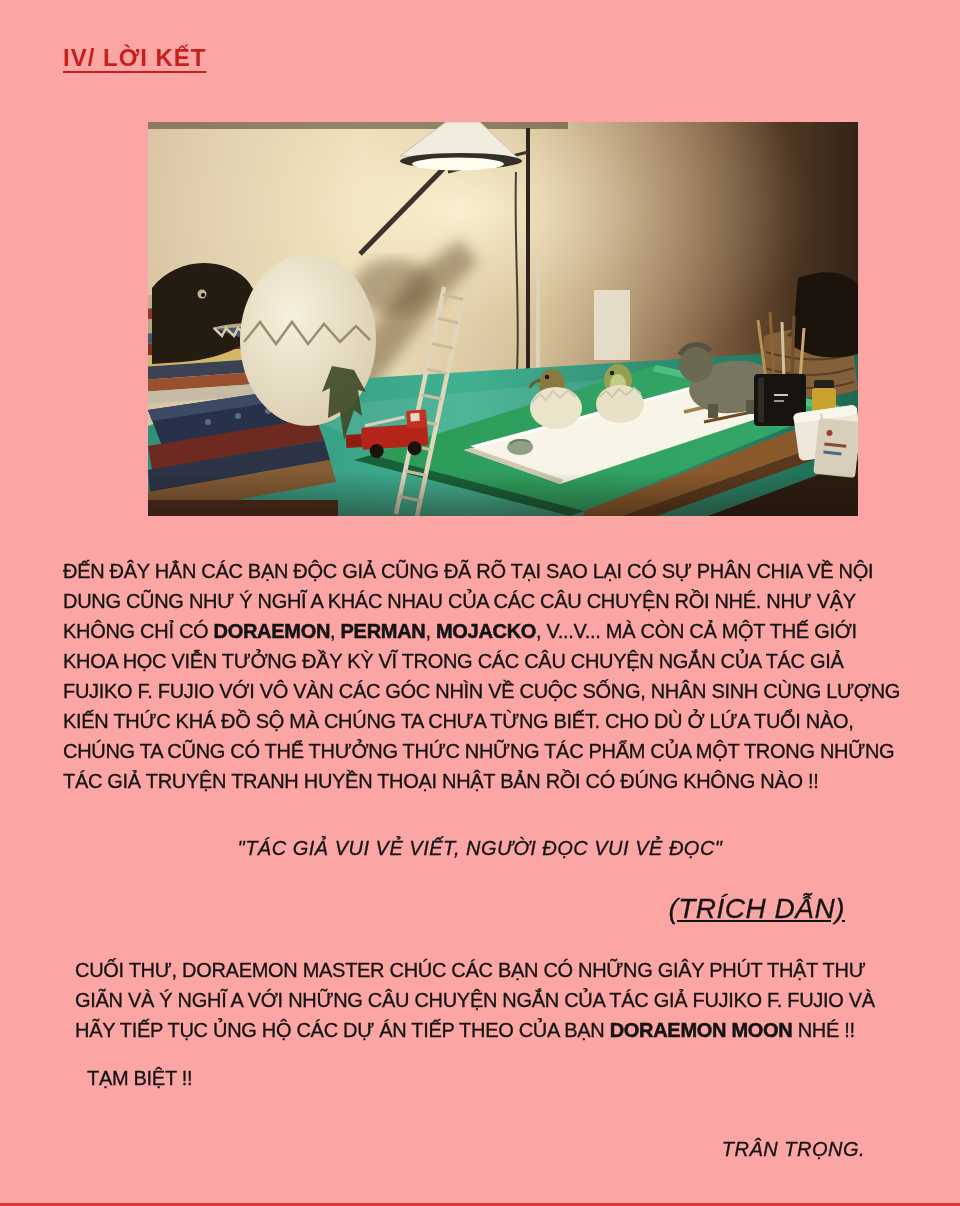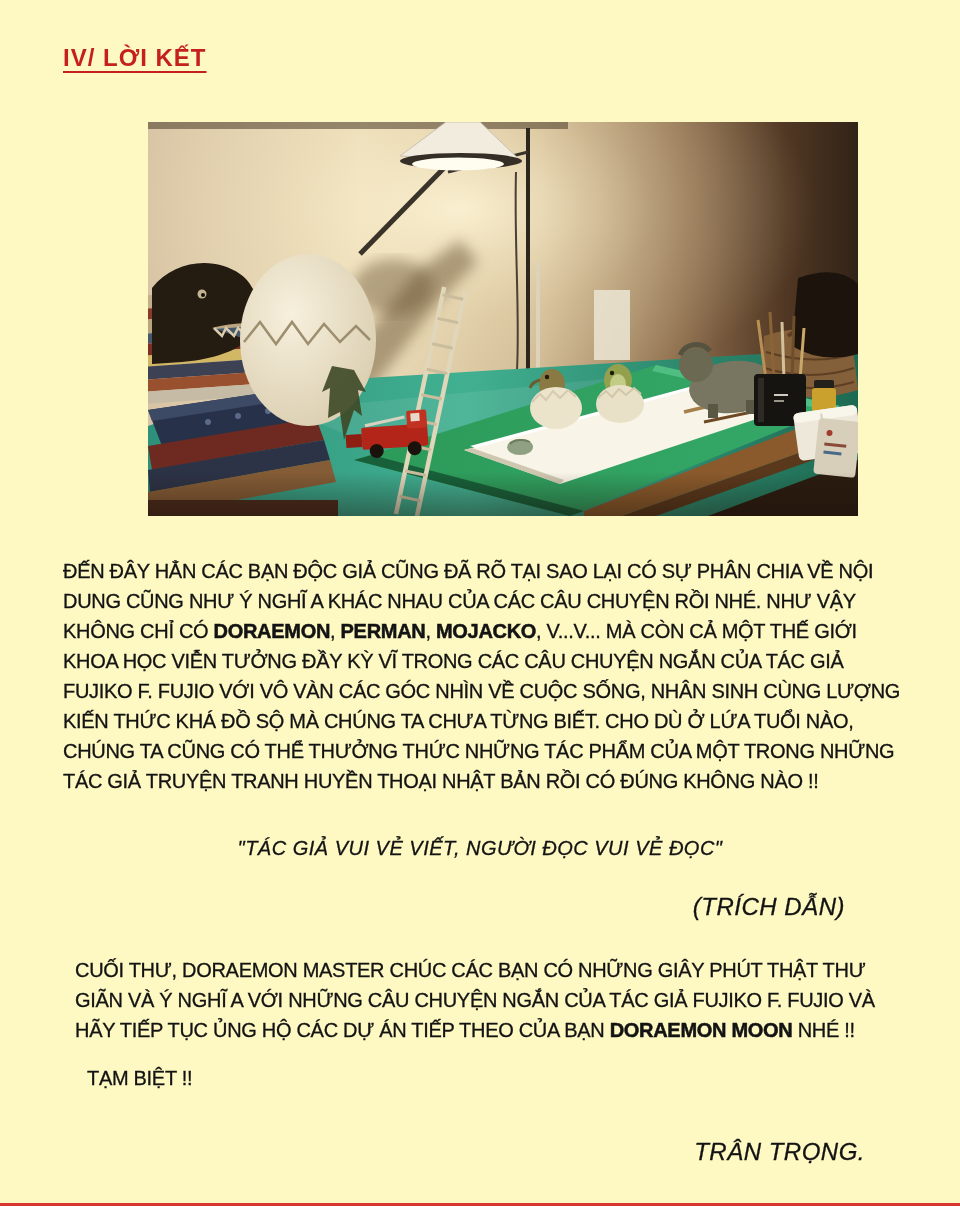--- a/index.html
+++ b/index.html
@@ -1,17 +1,17 @@
 <!DOCTYPE html>
 <html><head>
 <meta charset="utf-8">
 <style>
   html,body{margin:0;padding:0;background:#ffffff;}
   .doc{
-    position:relative;width:960px;height:1206px;background:#fef9c3;overflow:hidden;
+    position:relative;width:960px;height:1206px;background:#fca5a5;overflow:hidden;
     font-family:"Liberation Sans", sans-serif;color:#131313;
   }
   .heading{
     position:absolute;left:63px;top:44px;margin:0;
     font-size:24px;font-weight:bold;letter-spacing:1px;
     color:#c5211c;text-decoration:underline;text-decoration-thickness:2px;text-underline-offset:5px;
   }
   .photo{
     position:absolute;left:148px;top:122px;width:710px;height:394px;margin:0;
     overflow:hidden;background:#cdb790;
@@ -26,27 +26,27 @@
   .para1{left:63px;top:556px;width:845px;}
   .para2{left:75px;top:955px;width:835px;}
   .seg-bold{font-weight:bold;text-align:right;-webkit-text-stroke:0.5px currentColor;}
   .quote{
     position:absolute;left:0;top:837px;width:100%;text-align:center;
     font-size:20px;font-style:italic;letter-spacing:0.5px;
     -webkit-text-stroke:0.3px currentColor;
   }
   .citation{
     position:absolute;right:115px;top:893px;
-    font-size:24px;font-style:italic;letter-spacing:0.5px;
+    font-size:28px;font-style:italic;letter-spacing:0.5px;text-decoration:underline;
     -webkit-text-stroke:0.3px currentColor;
   }
   .farewell{left:75px;top:1063px;width:400px;margin-left:12px;}
   .closing{
     position:absolute;right:95px;top:1138px;
-    font-size:24px;font-style:italic;letter-spacing:0.5px;
+    font-size:20px;font-style:italic;letter-spacing:0.5px;
     -webkit-text-stroke:0.3px currentColor;
   }
   .bottom-rule{
     position:absolute;left:0;bottom:0;width:100%;height:3px;background:#d93630;
   }
 </style>
 </head>
 <body>
 
 <div class="doc">

